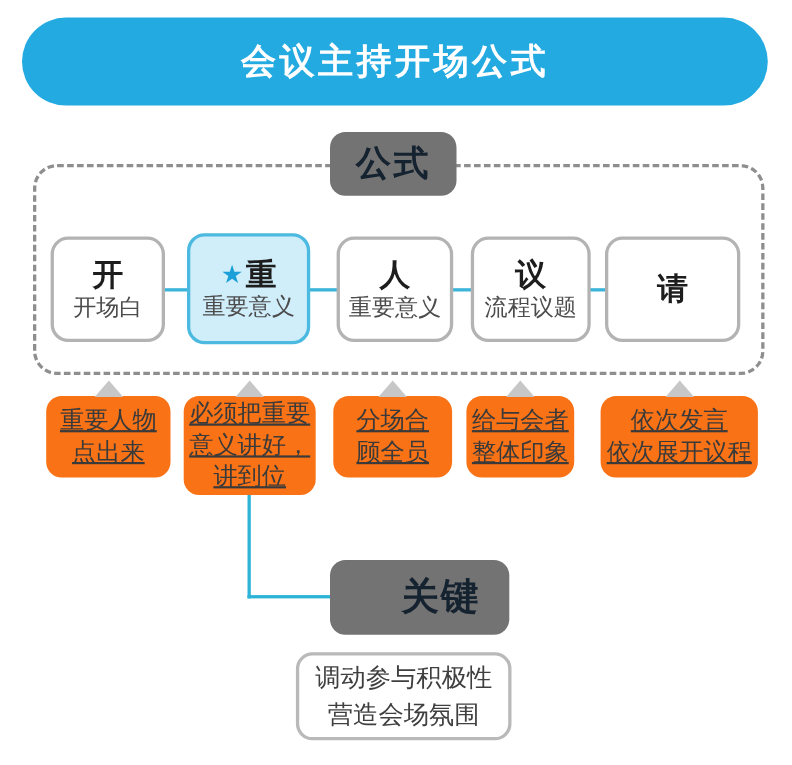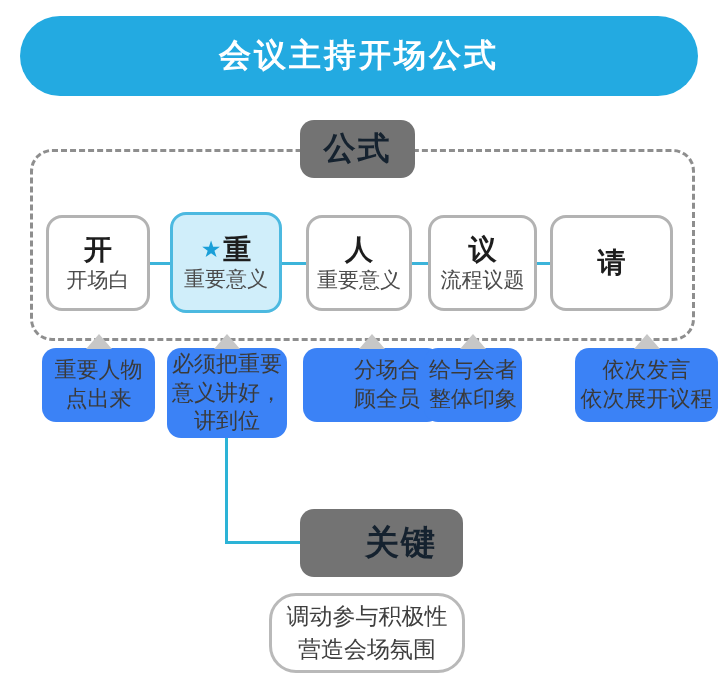--- a/index.html
+++ b/index.html
@@ -42,41 +42,41 @@
   .node-5{left:550px;width:123px;}
   .star{color:#1a9fd8;font-size:23px;margin-right:2px;font-weight:normal;}
   
   .conn{position:absolute;top:262px;height:3px;background:#3cb4da;z-index:1;}
   .conn-1{left:149px;width:22px;}
   .conn-2{left:281px;width:26px;}
   .conn-3{left:411px;width:18px;}
   .conn-4{left:536px;width:15px;}
   
   .bubble{
-    position:absolute;top:348px;background:#3b82f6;border-radius:14px;
+    position:absolute;top:360px;background:#f97316;border-radius:14px;
     display:flex;align-items:center;justify-content:center;text-align:center;
-    color:#3a3a3a;font-size:22px;line-height:1.3;white-space:pre-line;z-index:4;
+    color:#3a3a3a;font-size:22px;line-height:1.3;white-space:pre-line;z-index:4;text-decoration:underline;
   }
   .bubble::before{
     content:"";position:absolute;top:-14px;left:50%;margin-left:-13px;
     border-left:13px solid transparent;border-right:13px solid transparent;
     border-bottom:15px solid #c7c7c7;
   }
   .bubble-1{left:42px;width:113px;height:74px;}
   .bubble-2{left:167px;width:120px;height:90px;}
-  .bubble-3{left:303px;width:108px;height:74px;padding-left:30px;}
+  .bubble-3{left:303px;width:108px;height:74px;}
   .bubble-4{left:424px;width:98px;height:74px;}
-  .bubble-5{left:546px;width:143px;height:74px;margin-left:29px;}
+  .bubble-5{left:546px;width:143px;height:74px;}
   
   .elbow-v{position:absolute;left:225px;top:436px;width:3px;height:108px;background:#2cb3d6;}
   .elbow-h{position:absolute;left:225px;top:541px;width:77px;height:3px;background:#2cb3d6;}
   
   .key-note{
     position:absolute;left:269px;top:593px;width:196px;height:80px;
-    background:#ffffff;border:3px solid #b9b9b9;border-radius:27px;box-sizing:border-box;
+    background:#ffffff;border:3px solid #b9b9b9;border-radius:15px;box-sizing:border-box;
     display:flex;align-items:center;justify-content:center;text-align:center;
     color:#3f3f3f;font-size:23px;line-height:1.45;white-space:pre-line;
   }
 </style>
 </head>
 <body>
 
 <div class="canvas">
 
   <div class="banner">

